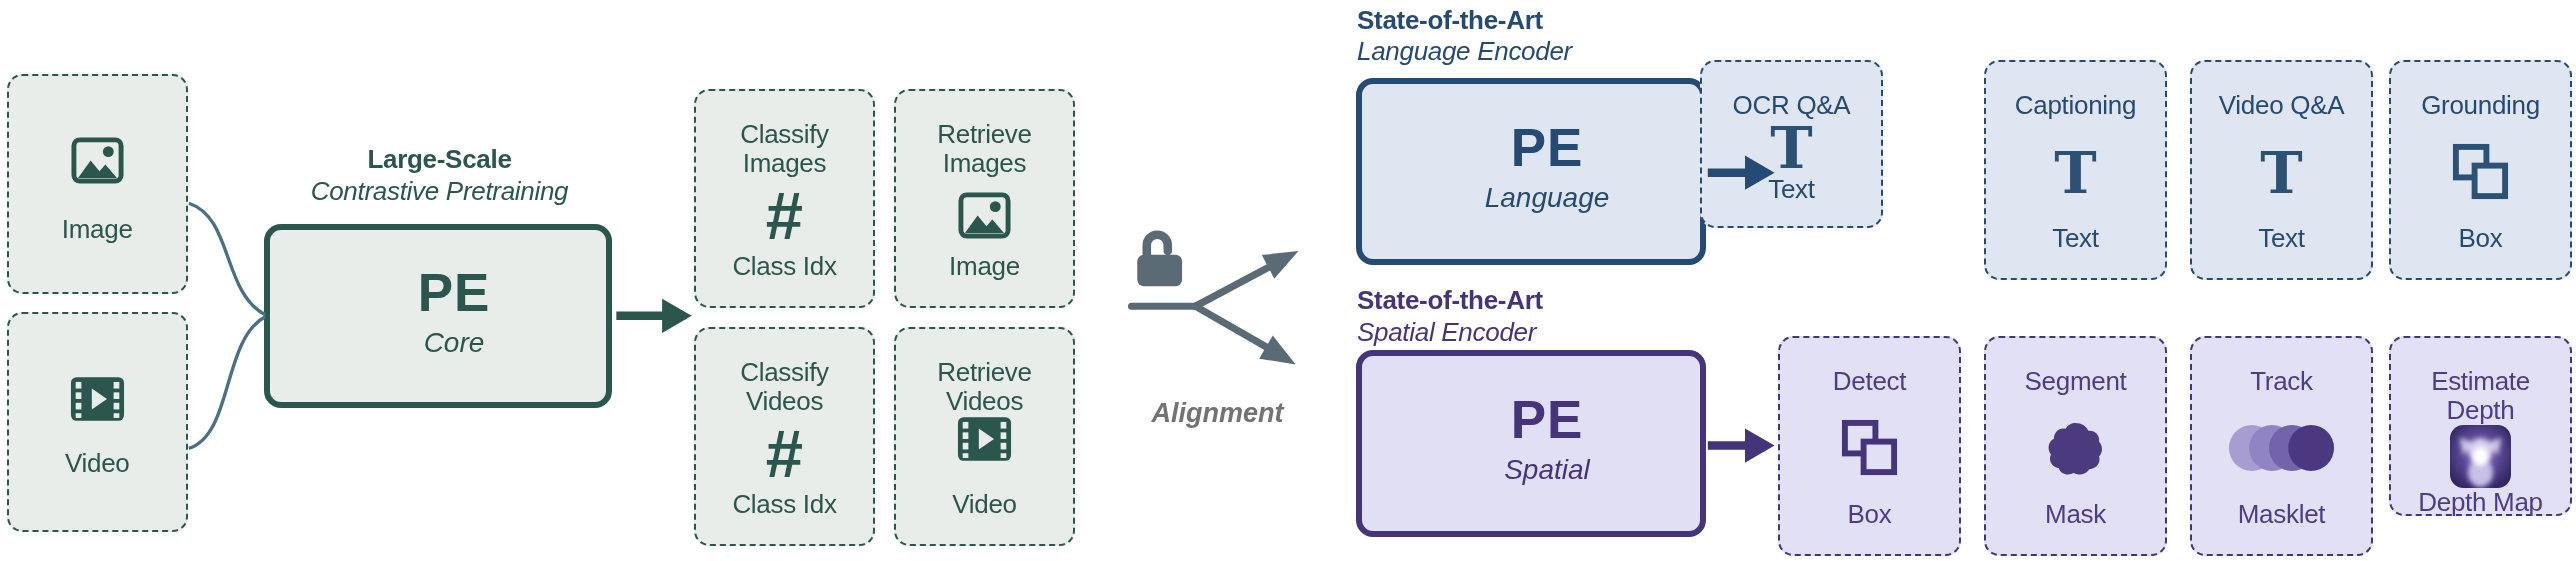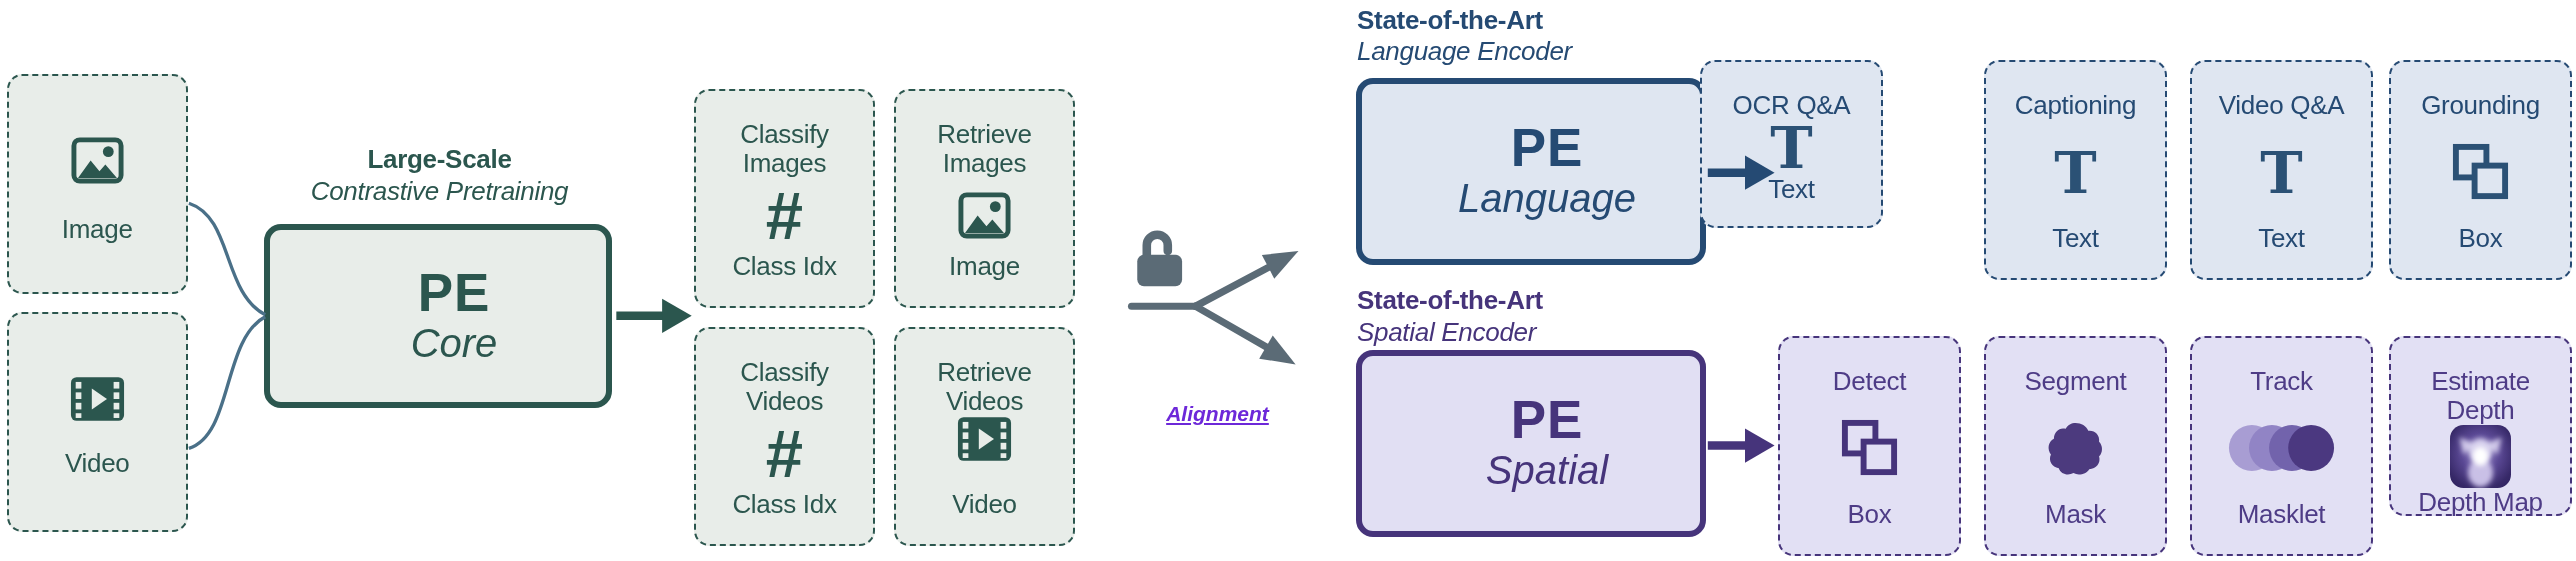--- a/index.html
+++ b/index.html
@@ -20,33 +20,33 @@
   .task-icon-zone{flex:1;display:flex;align-items:center;justify-content:center;}
   .task-label{font-size:26px;line-height:29px;letter-spacing:-0.3px;}
 
   
   .pe-box{border:6.7px solid;border-radius:17px;display:flex;flex-direction:column;
           align-items:center;justify-content:center;padding-left:32px;}
   .pe-core{background:#E8EDE9;border-color:#2B564E;color:#2B564E;}
   .pe-lang{background:#DFE6F1;border-color:#254A73;color:#254A73;}
   .pe-spat{background:#E1DFF3;border-color:#46347B;color:#46347B;}
   .pe-title{font-size:53px;font-weight:700;line-height:53px;letter-spacing:1px;}
-  .pe-sub{font-size:40px;font-style:italic;line-height:48px;}
+  .pe-sub{font-size:28px;font-style:italic;line-height:48px;}
 
   
   .sec-header{font-size:26px;line-height:31.5px;letter-spacing:-0.3px;}
   .sec-bold{font-weight:700;display:block;}
   .sec-italic{font-style:italic;display:block;}
   .teal-text{color:#2B564E;}
   .navy-text{color:#254A73;}
   .purple-text{color:#46347B;}
   .center-text{text-align:center;}
 
-  .align-label{font-size:21px;font-weight:700;font-style:italic;color:#6d28d9;
-               line-height:31.5px;text-align:center;text-decoration:underline;}
+  .align-label{font-size:27px;font-weight:700;font-style:italic;color:#737373;
+               line-height:31.5px;text-align:center;}
   .align-label span{display:block;}
 
   .hicon{font-size:67px;font-weight:700;line-height:59px;color:#2B564E;}
   .ticon{font-family:"DejaVu Serif",serif;font-size:57px;font-weight:700;line-height:55px;color:#2B5175;}
 
   svg{display:block;}
   .overlay{pointer-events:none;}
 </style>
 </head>
 <body>

